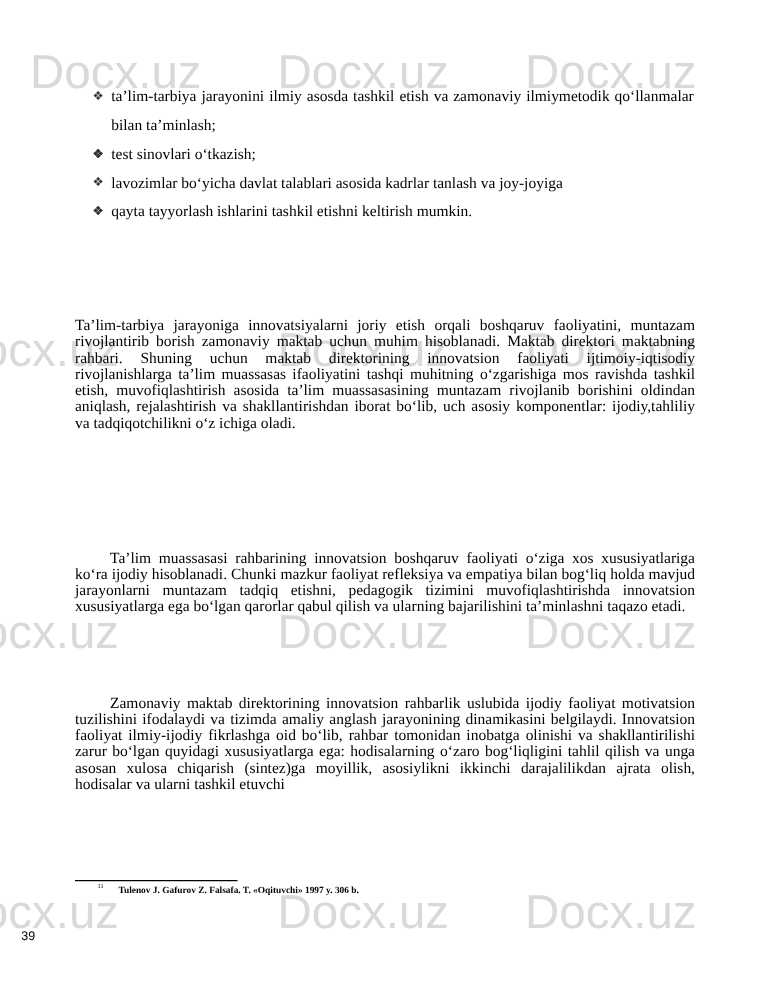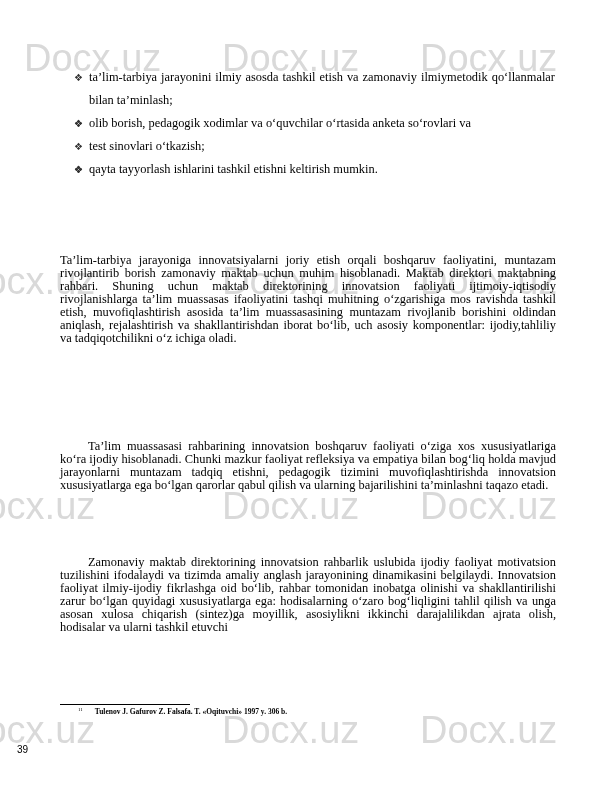--- a/index.html
+++ b/index.html
@@ -49,28 +49,28 @@
 <ul class="bullets" style="z-index:1;">
   <li class="first">
     <span class="glyph">❖</span>
     <span>ta’lim-tarbiya jarayonini ilmiy asosda tashkil etish va zamonaviy ilmiymetodik qo‘llanmalar bilan ta’minlash;</span>
   </li>
   <li>
     <span class="glyph">❖</span>
   </li>
   <li>
     <span class="glyph">❖</span>
-    <span>olib borish, pedagogik xodimlar va o‘quvchilar o‘rtasida anketa so‘rovlari va</span>
   </li>
   <li>
     <span class="glyph">❖</span>
     <span>test sinovlari o‘tkazish;</span>
   </li>
   <li>
     <span class="glyph">❖</span>
+    <span>lavozimlar bo‘yicha davlat talablari asosida kadrlar tanlash va joy-joyiga</span>
   </li>
   <li>
     <span class="glyph">❖</span>
   </li>
   <li>
     <span class="glyph">❖</span>
     <span>qayta tayyorlash ishlarini tashkil etishni keltirish mumkin.</span>
   </li>
 </ul>
 

